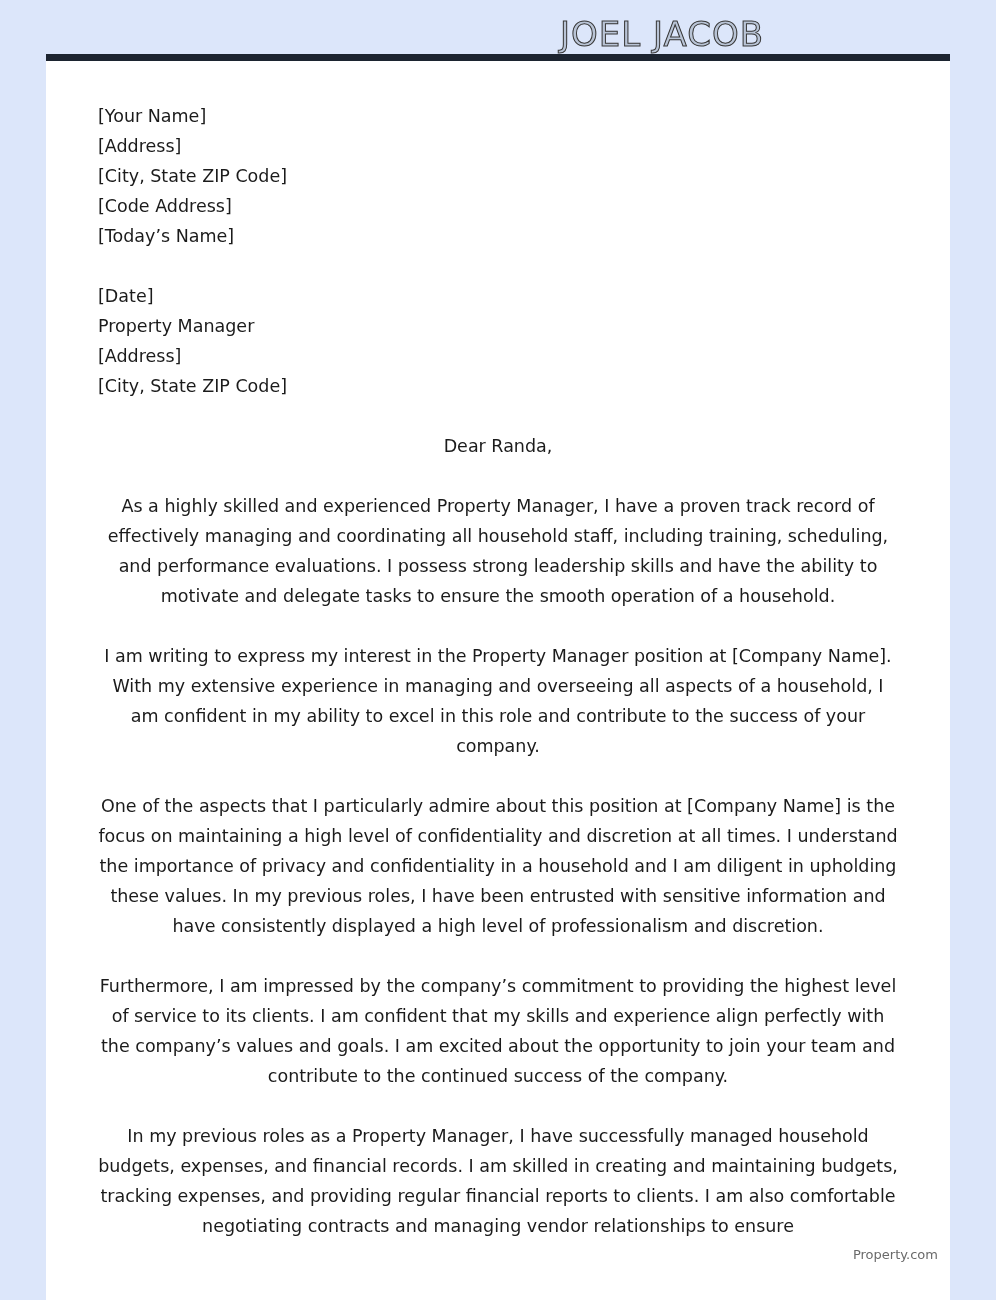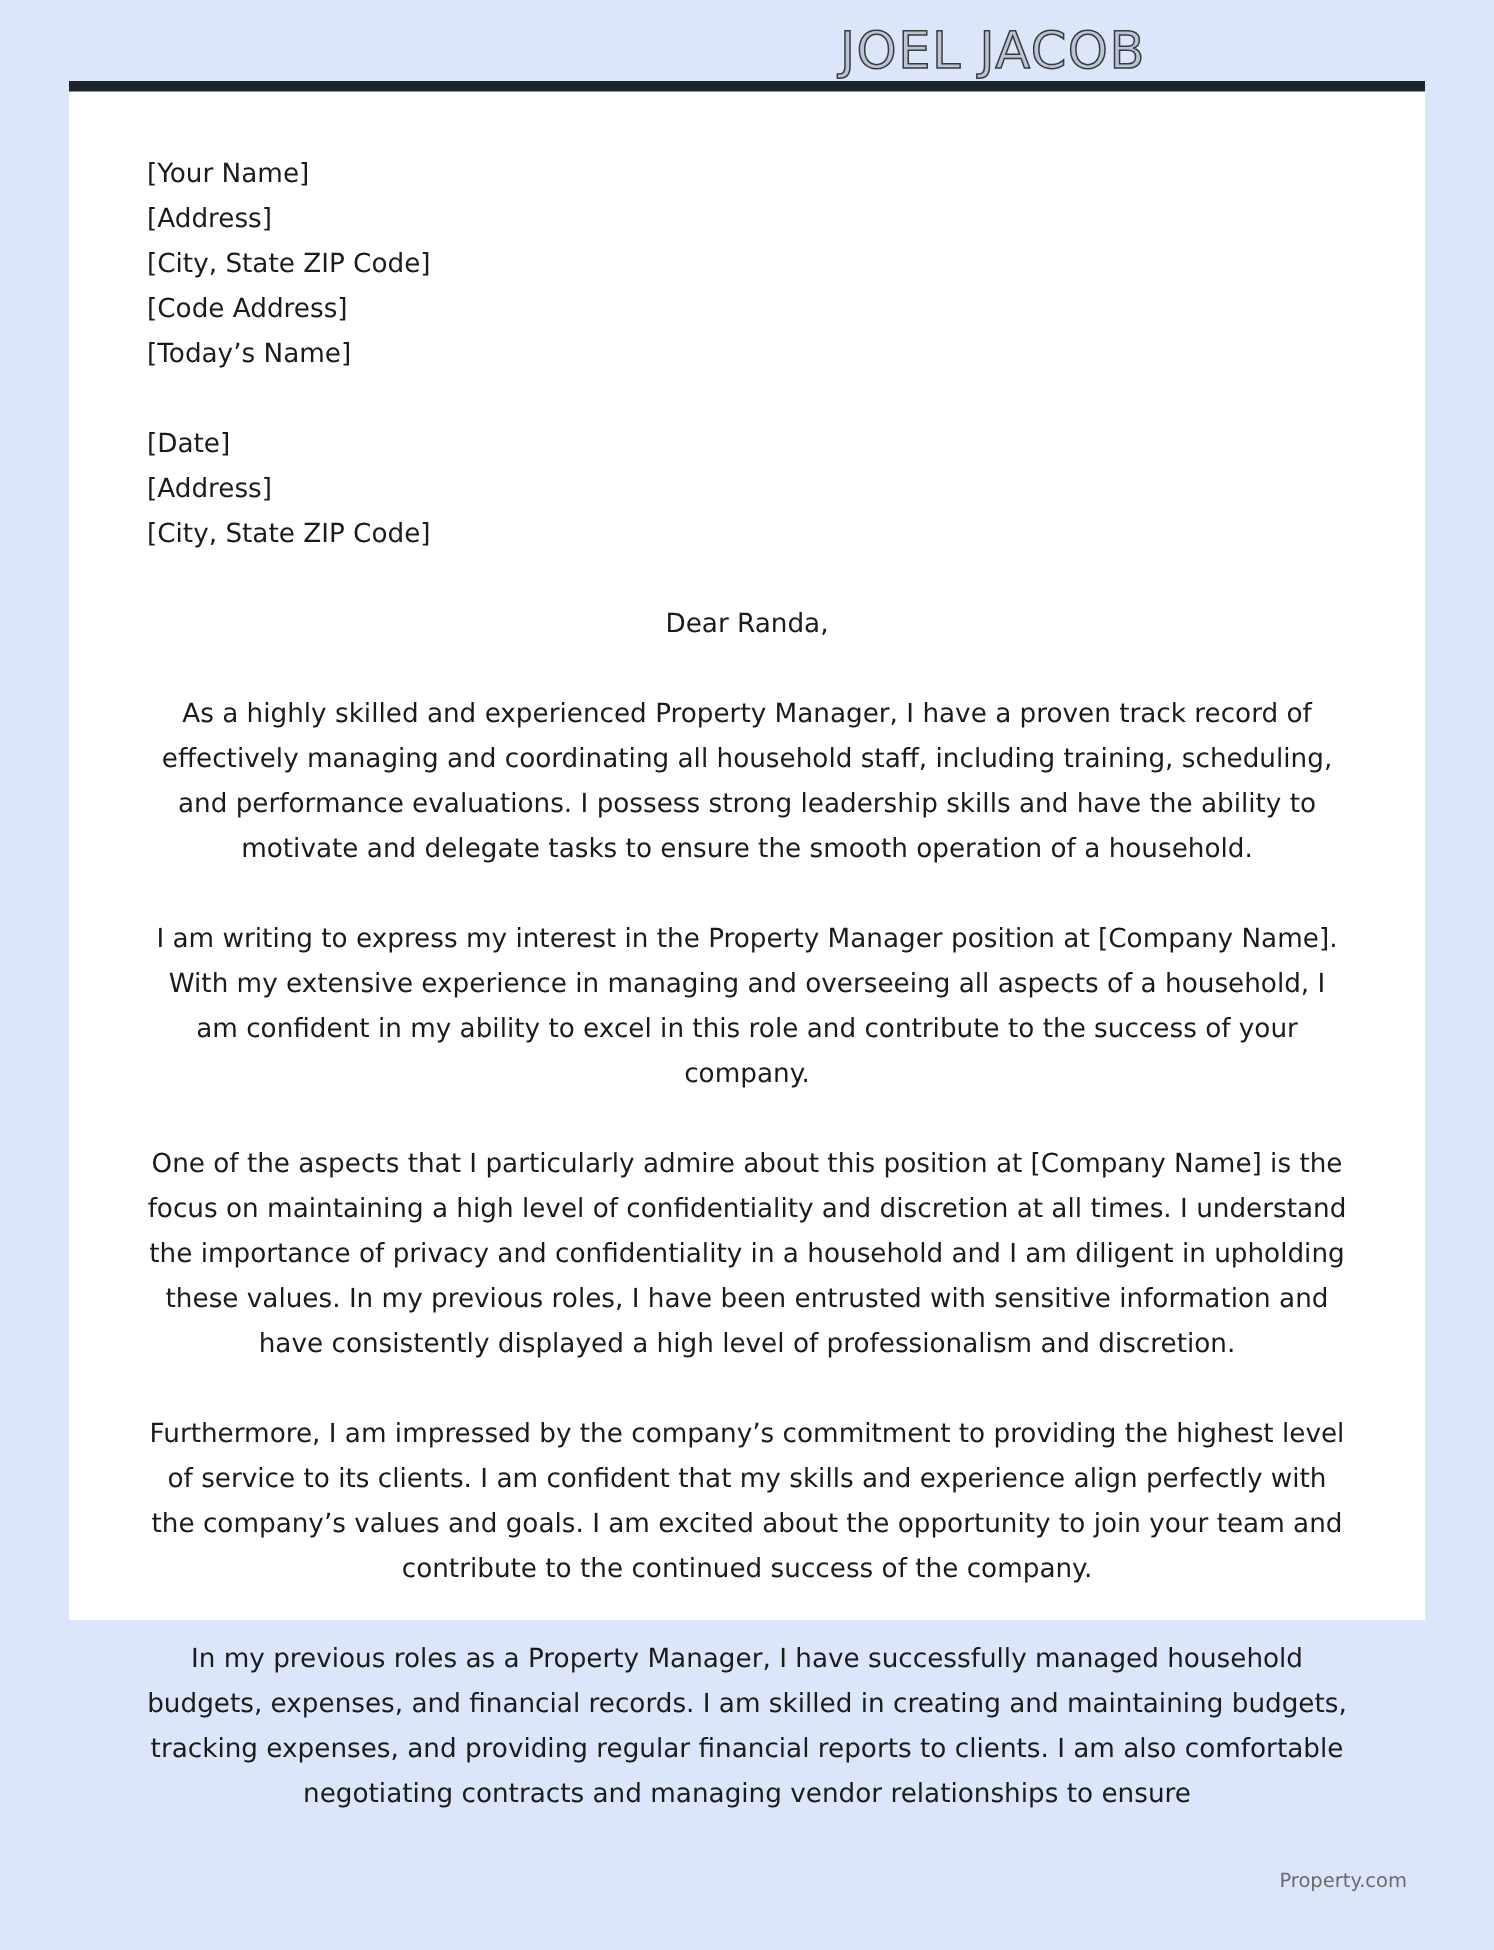--- a/index.html
+++ b/index.html
@@ -41,21 +41,21 @@
     -webkit-text-stroke: 1px #3a3a3a;
     text-shadow: 0 0 0 #333;
     font-weight: 400;
     white-space: nowrap;
   }
   .doc {
     position: absolute;
     left: 46px;
     top: 54px;
     width: 904px;
-    height: 1026px;
+    height: 1246px;
     background: #ffffff;
     border-top: 7px solid #1c2430;
     box-sizing: border-box;
   }
   .doc-inner {
     padding: 40px 52px 0 52px;
     font-size: 17.5px;
     line-height: 30px;
     color: #1b1b1b;
   }
@@ -94,20 +94,21 @@
       <div class="block">
         <span class="ln">[Your Name]</span>
         <span class="ln">[Address]</span>
         <span class="ln">[City, State ZIP Code]</span>
         <span class="ln">[Code Address]</span>
         <span class="ln">[Today’s Name]</span>
       </div>
 
       <div class="block">
         <span class="ln">[Date]</span>
+        <span class="ln">Property Manager</span>
         <span class="ln">[Address]</span>
         <span class="ln">[City, State ZIP Code]</span>
       </div>
 
       <p class="para">Dear Randa,</p>
 
       <p class="para">As a highly skilled and experienced Property Manager, I have a proven track record of effectively managing and coordinating all household staff, including training, scheduling, and performance evaluations. I possess strong leadership skills and have the ability to motivate and delegate tasks to ensure the smooth operation of a household.</p>
       <p class="para">I am writing to express my interest in the Property Manager position at [Company Name]. With my extensive experience in managing and overseeing all aspects of a household, I am confident in my ability to excel in this role and contribute to the success of your company.</p>
       <p class="para">One of the aspects that I particularly admire about this position at [Company Name] is the focus on maintaining a high level of confidentiality and discretion at all times. I understand the importance of privacy and confidentiality in a household and I am diligent in upholding these values. In my previous roles, I have been entrusted with sensitive information and have consistently displayed a high level of professionalism and discretion.</p>
       <p class="para">Furthermore, I am impressed by the company’s commitment to providing the highest level of service to its clients. I am confident that my skills and experience align perfectly with the company’s values and goals. I am excited about the opportunity to join your team and contribute to the continued success of the company.</p>

